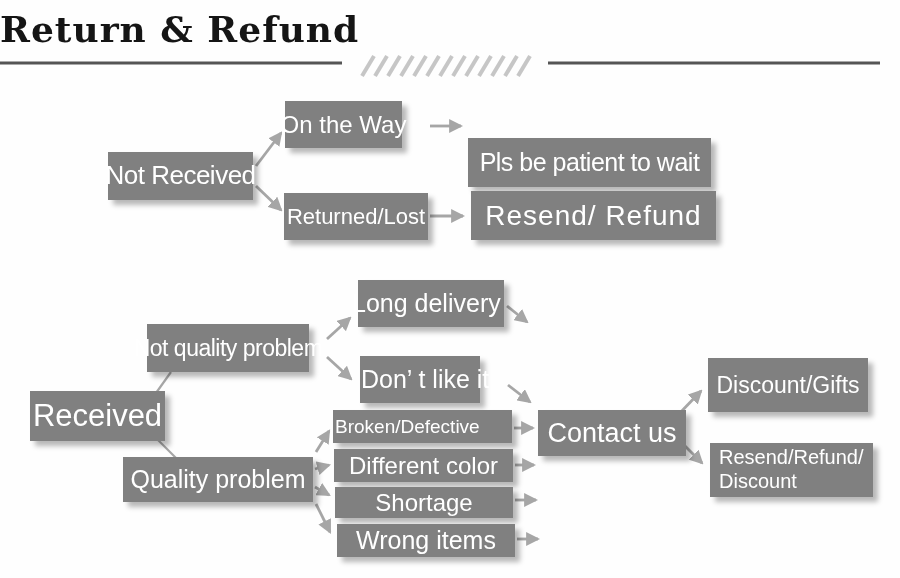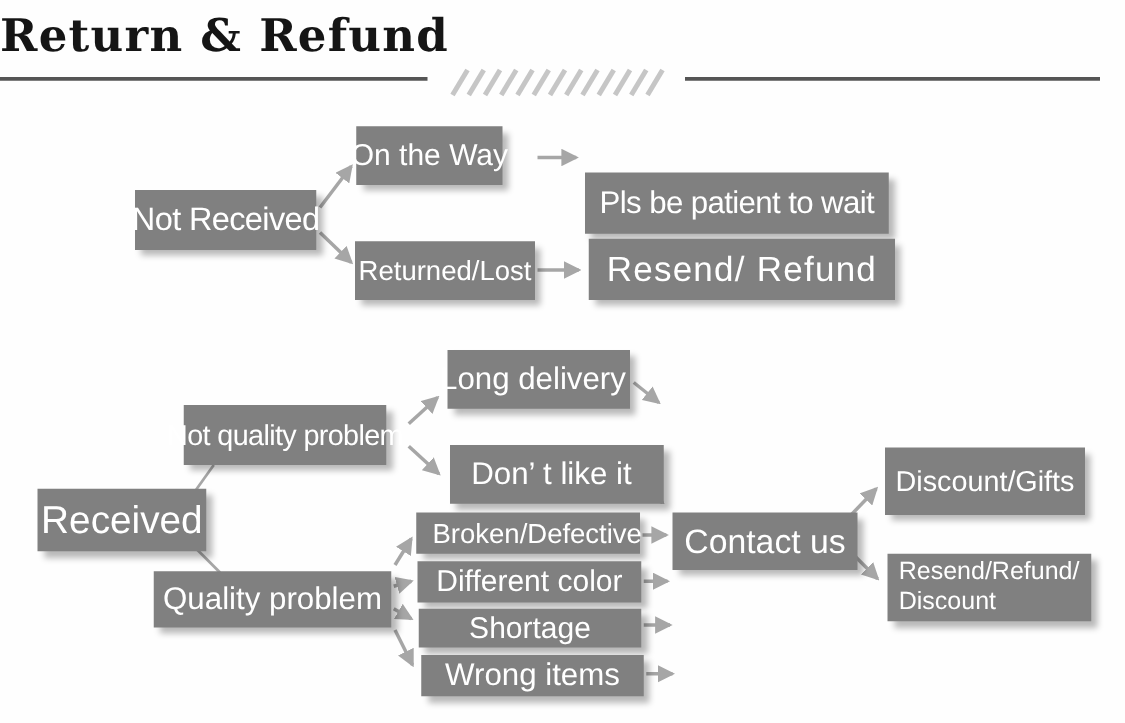--- a/index.html
+++ b/index.html
@@ -38,23 +38,23 @@
   .node.left{justify-content:flex-start;}
 
   #node-not-received   {left:108px;top:152px;width:145px;height:48px;font-size:26px;letter-spacing:-0.5px;}
   #node-on-the-way     {left:285px;top:101px;width:117px;height:47px;font-size:24px;}
   #node-pls-wait       {left:468px;top:99px; width:243px;height:49px;font-size:25px;letter-spacing:-0.5px;margin-top:39px;}
   #node-returned-lost  {left:284px;top:193px;width:144px;height:47px;font-size:22px;}
   #node-resend-refund  {left:471px;top:191px;width:245px;height:49px;font-size:28px;letter-spacing:1px;}
   #node-received       {left:30px; top:391px;width:135px;height:50px;font-size:31px;}
   #node-not-quality    {left:123px;top:324px;width:162px;height:48px;font-size:23px;letter-spacing:-0.5px;margin-left:24px;}
   #node-long-delivery  {left:358px;top:280px;width:146px;height:47px;font-size:25px;text-indent:-6px;}
-  #node-dont-like      {left:360px;top:356px;width:171px;height:47px;font-size:25px;padding-left:17px;box-sizing:border-box;}
+  #node-dont-like      {left:360px;top:356px;width:120px;height:47px;font-size:25px;padding-left:1px;box-sizing:border-box;}
   #node-quality        {left:123px;top:457px;width:190px;height:45px;font-size:25px;}
-  #node-broken         {left:333px;top:410px;width:179px;height:33px;font-size:22px;padding-left:13px;box-sizing:border-box;}
+  #node-broken         {left:333px;top:410px;width:179px;height:33px;font-size:19px;padding-left:2px;box-sizing:border-box;}
   #node-different      {left:334px;top:449px;width:179px;height:33px;font-size:24px;}
   #node-shortage       {left:335px;top:487px;width:178px;height:31px;font-size:24px;}
   #node-wrong          {left:337px;top:524px;width:178px;height:33px;font-size:25px;}
   #node-contact        {left:538px;top:410px;width:148px;height:46px;font-size:27px;}
   #node-discount-gifts {left:708px;top:358px;width:160px;height:54px;font-size:23px;}
   #node-resend-discount{left:710px;top:443px;width:163px;height:54px;font-size:20px;
                         padding-left:9px;box-sizing:border-box;
                         flex-direction:column;align-items:flex-start;justify-content:center;line-height:1.18;}
 </style>
 </head>

